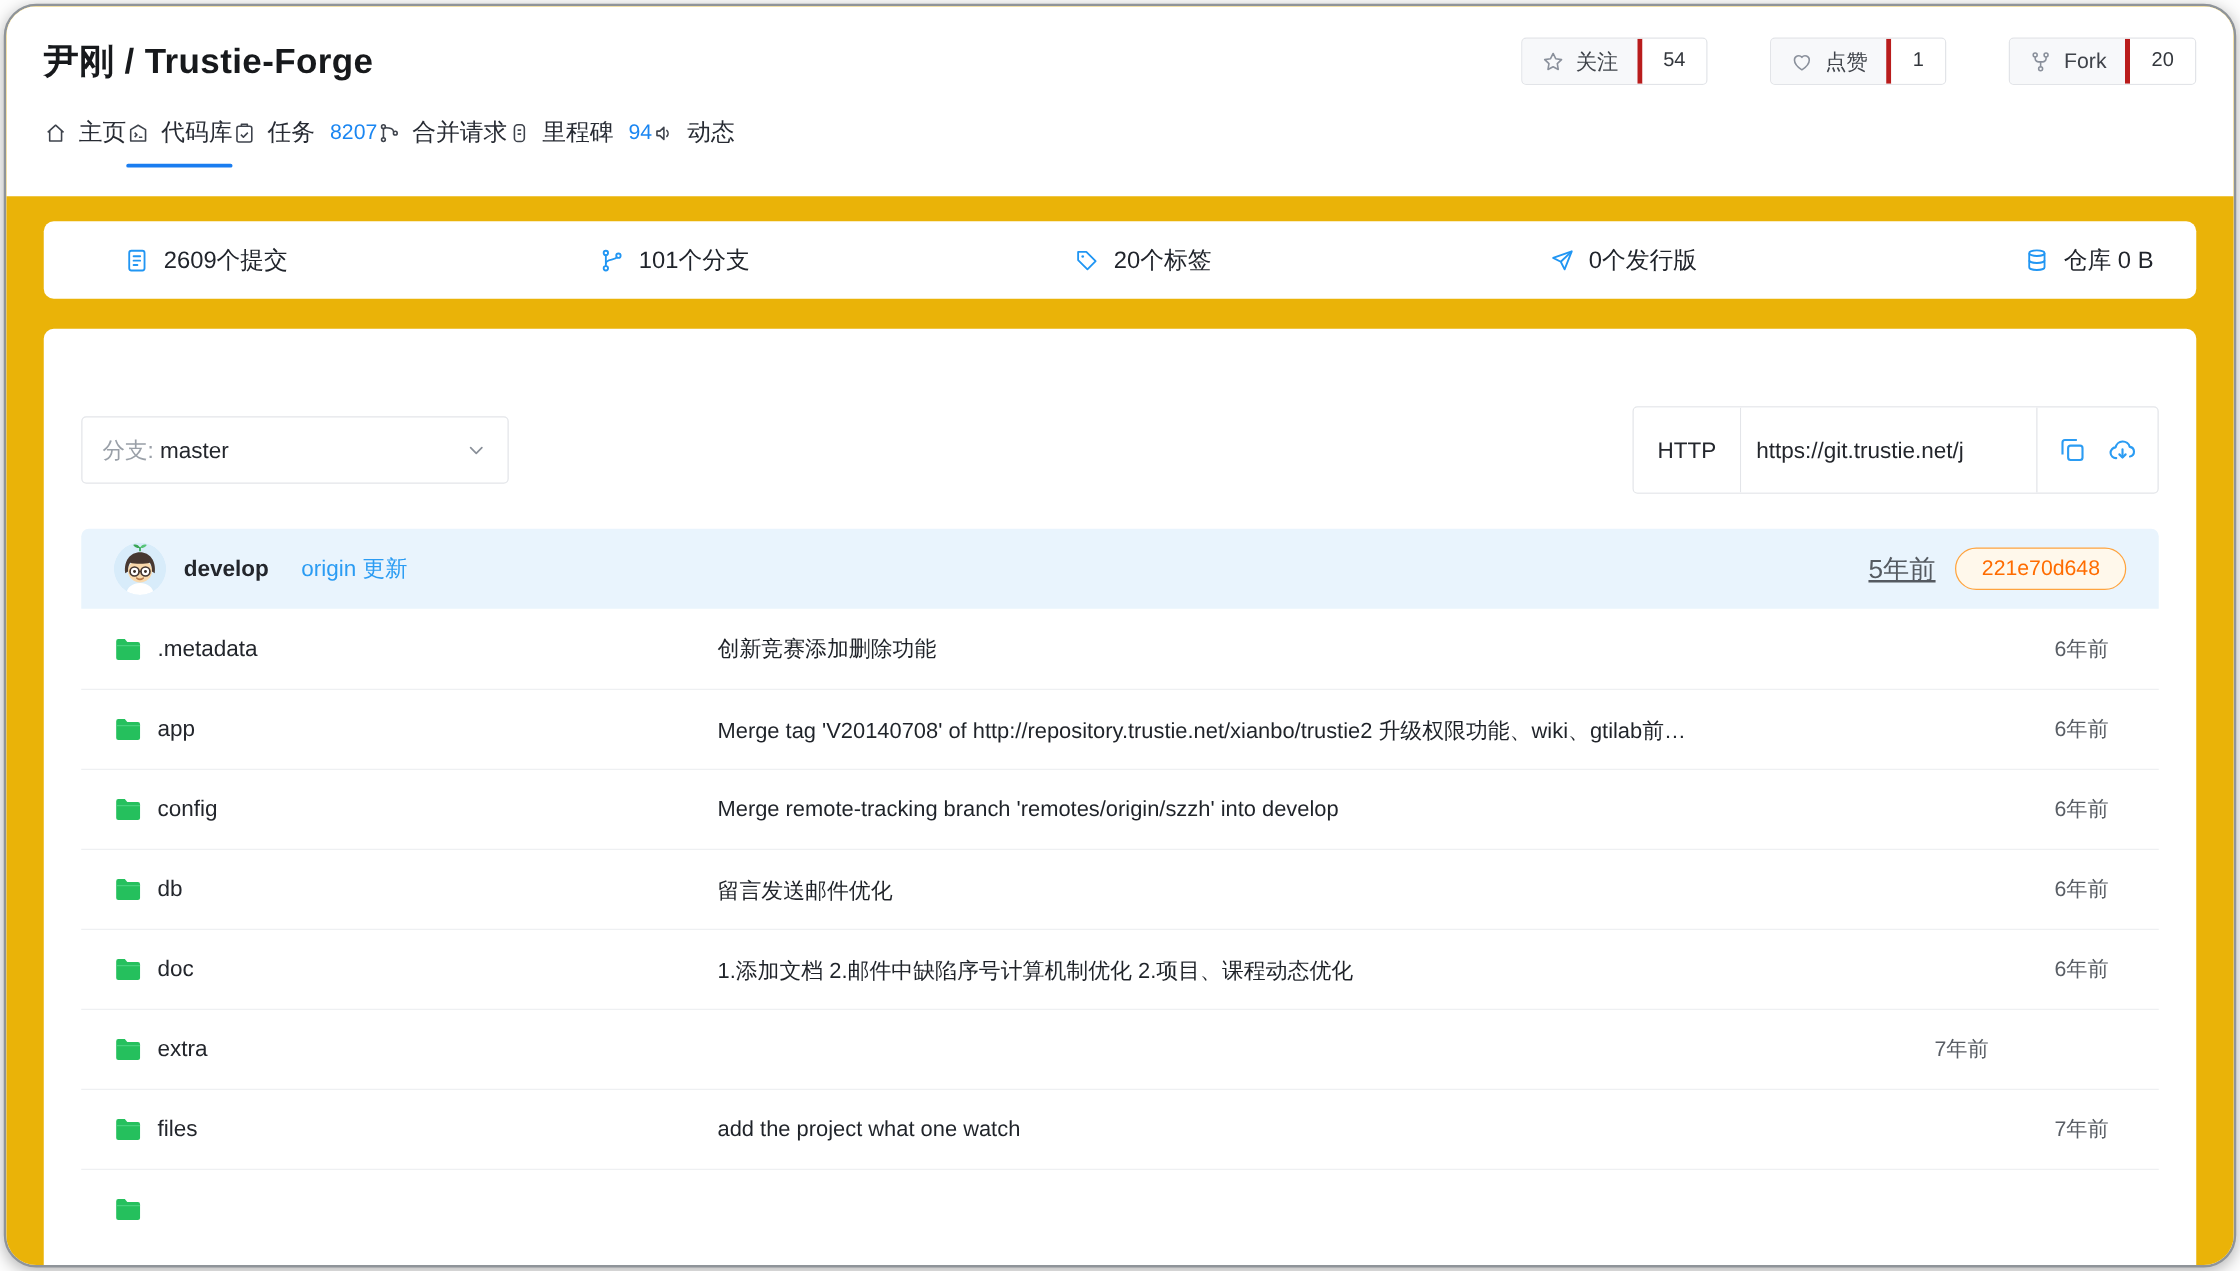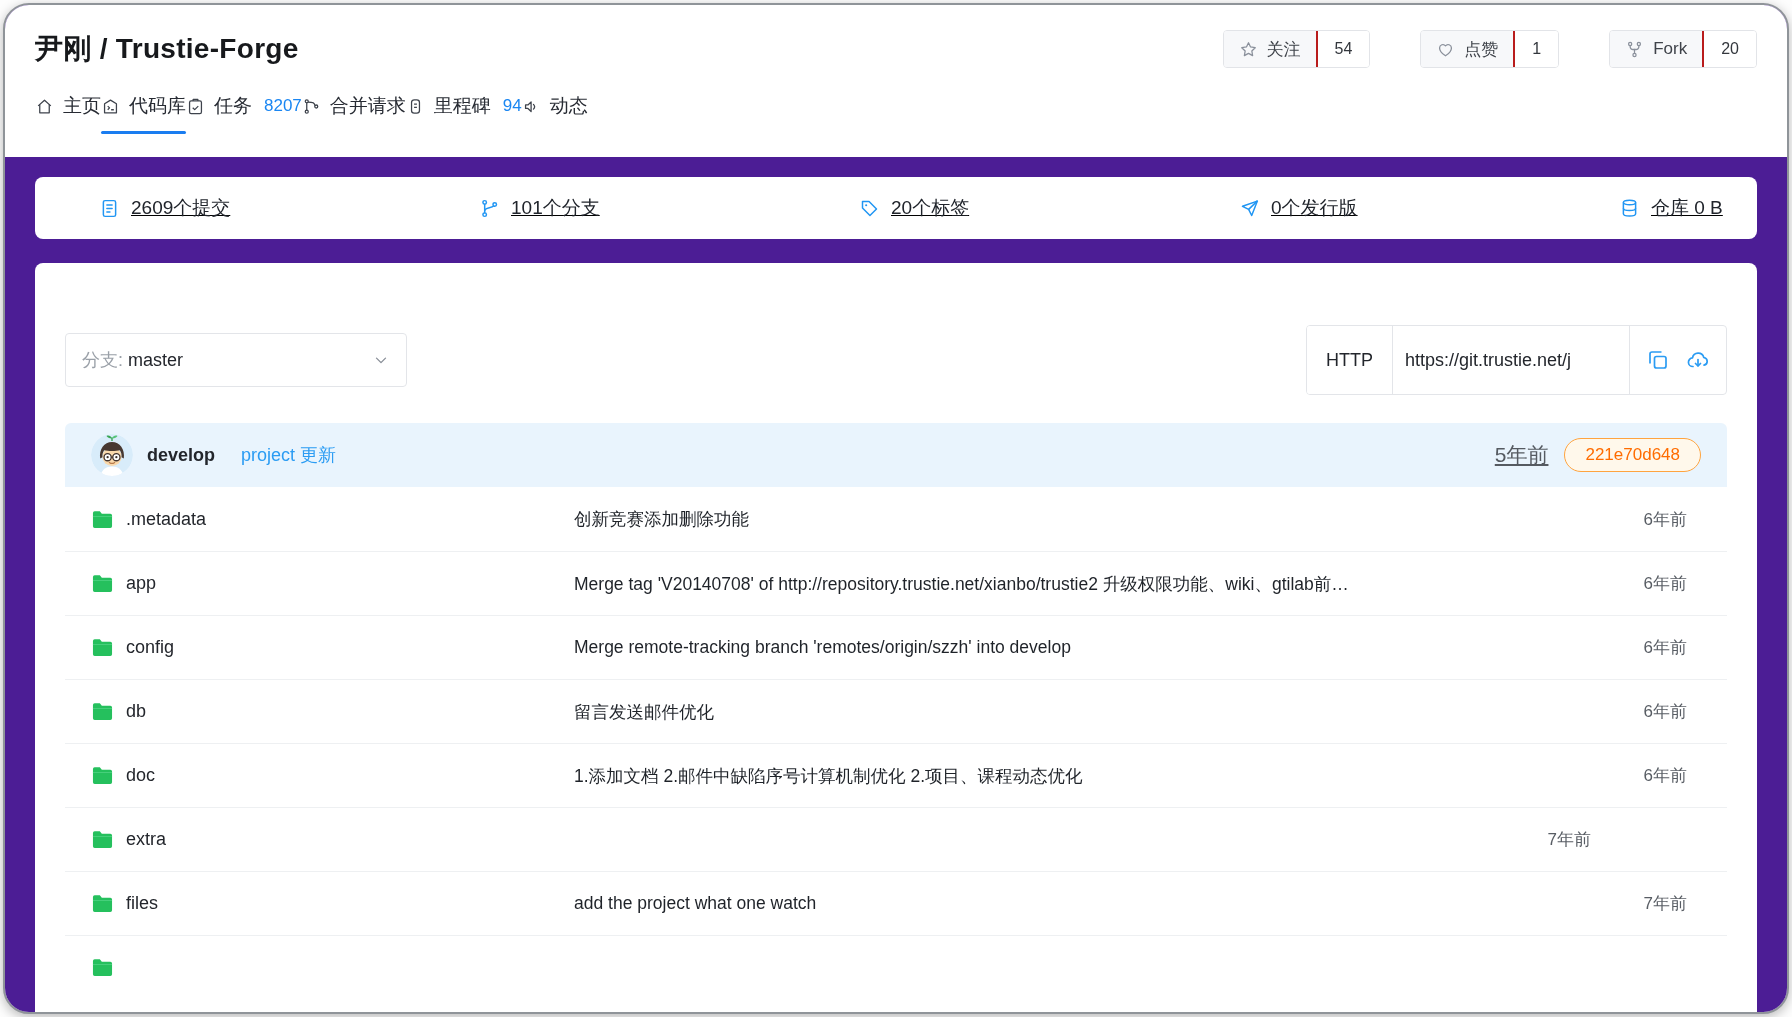--- a/index.html
+++ b/index.html
@@ -2,40 +2,40 @@
 <html><head>
 <meta charset="utf-8">
 <style>
   html,body{height:100%;}
   body{margin:0;background:#fdfdfd;font-family:"Liberation Sans","DejaVu Sans",sans-serif;}
   *{box-sizing:border-box;}
   a{text-decoration:none;}
 
   .window{position:fixed;inset:3px;border-radius:26px;background:#fff;border:2px solid #8f9499;
           box-shadow:0 3px 12px rgba(0,0,0,.28);overflow:hidden;display:flex;flex-direction:column;}
-  .page{flex:1;display:flex;flex-direction:column;background:#4c1d95;overflow:hidden;justify-content:center;}
+  .page{flex:1;display:flex;flex-direction:column;background:#eab308;overflow:hidden;justify-content:center;}
 
   
   .site-header{background:#fff;padding:0 30px 22px;flex:none;}
   .title-row{display:flex;align-items:center;justify-content:space-between;padding-top:24px;height:64px;}
   .page-title{font-size:28px;font-weight:600;color:#17191c;margin:0;letter-spacing:.3px;}
   .actions{display:flex;gap:50px;}
   .split-btn{display:flex;height:38px;border:1px solid #e2e4e8;border-radius:4px;overflow:hidden;cursor:pointer;background:#fff;padding:0;font-family:inherit;}
-  .sb-left{display:flex;align-items:center;gap:9px;padding:0 15px;background:#f7f8fa;color:#3f434a;font-size:17px;border-right:2px solid #b91c1c;}
+  .sb-left{display:flex;align-items:center;gap:9px;padding:0 15px;background:#f7f8fa;color:#3f434a;font-size:17px;border-right:4px solid #b91c1c;}
   .sb-left svg{width:19px;height:19px;color:#8a909b;}
   .sb-count{display:flex;align-items:center;padding:0 17px;font-size:16px;color:#33373d;background:#fff;}
 
   .tabs{display:flex;margin-top:8px;height:58px;}
   .tab{display:flex;align-items:center;gap:9px;font-size:19px;color:#272b33;position:relative;cursor:pointer;height:100%;}
   .tab svg{width:19px;height:19px;color:#3e434c;flex:none;}
   .tab-count{color:#1a86f2;font-size:17px;margin-left:3px;}
   .tab.active::after{content:"";position:absolute;left:0;right:0;bottom:1px;height:3px;background:#1a7df0;border-radius:2px;}
 
   
-  .stats-card{margin:20px 30px 0;background:#fff;border-radius:8px;height:62px;display:flex;align-items:center;padding-left:64px;flex:none;text-decoration:underline;}
+  .stats-card{margin:20px 30px 0;background:#fff;border-radius:8px;height:62px;display:flex;align-items:center;padding-left:64px;flex:none;}
   .stat{display:flex;align-items:center;gap:11px;width:380px;font-size:19px;font-weight:500;color:#20242b;cursor:pointer;}
   .stat:last-child{width:auto;}
   .stat svg{width:21px;height:21px;color:#2196f3;flex:none;}
 
   
   .main-card{margin:24px 30px 0;background:#fff;border-radius:8px 8px 0 0;padding:0 30px;flex:1;overflow:hidden;}
   .repo-toolbar{display:flex;justify-content:space-between;align-items:center;padding-top:62px;}
   .branch-select{display:flex;align-items:center;width:342px;height:54px;border:1px solid #e3e5e9;border-radius:4px;background:#fff;padding:0 16px;font-size:18px;cursor:pointer;font-family:inherit;}
   .bs-label{color:#9aa0a8;}
   .bs-value{color:#23262c;margin-left:5px;}
@@ -259,21 +259,21 @@
               <circle cx="29" cy="26.5" r="4.1" fill="#fff" stroke="#43352f" stroke-width="1.5"></circle>
               <path d="M23.1 26.5h1.8" stroke="#43352f" stroke-width="1.5"></path>
               <circle cx="19" cy="26.5" r="1.3" fill="#3a2e28"></circle>
               <circle cx="29" cy="26.5" r="1.3" fill="#3a2e28"></circle>
               <path d="M21 32.5c2 1.6 4 1.6 6 0" stroke="#b97d4d" stroke-width="1.4" fill="none" stroke-linecap="round"></path>
               <path d="M11 48c1-7.5 6.5-11 13-11s12 3.5 13 11z" fill="#fff"></path>
             </g>
           </svg>
         </span>
         <a class="author">develop</a>
-        <a class="commit-msg">project 更新</a>
+        <a class="commit-msg">origin 更新</a>
         <span class="commit-time">5年前</span>
         <a class="commit-hash">221e70d648</a>
       </div>
 
       <div class="file-list">
 
         <div class="file-row">
           <span class="fname-cell">
             <span class="folder">
                 <svg viewBox="0 0 24 22" fill="#25c05d">

